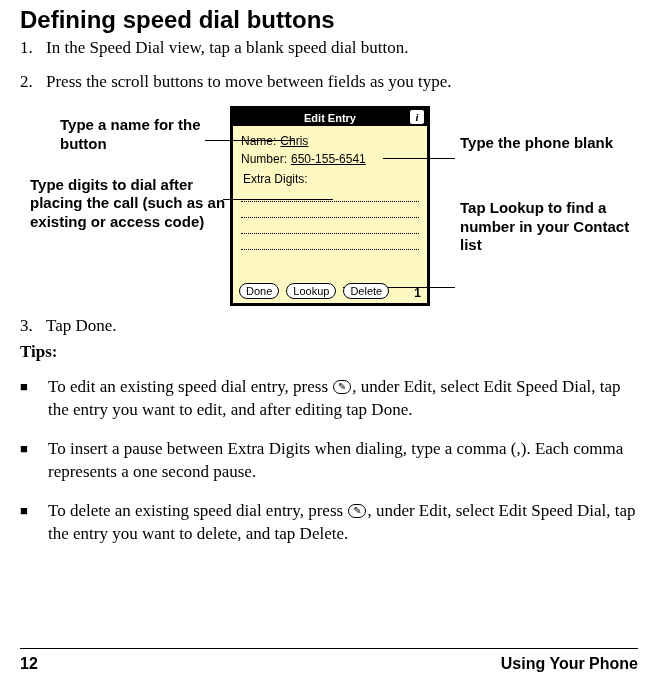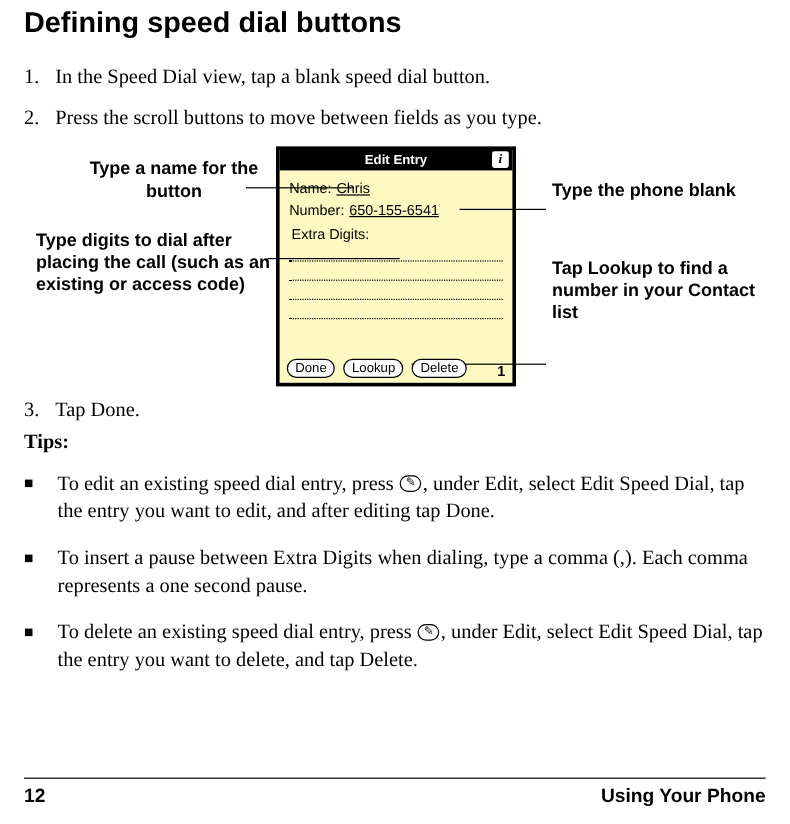--- a/index.html
+++ b/index.html
@@ -10,21 +10,21 @@
       font-family: Georgia, 'Times New Roman', serif;
       font-size: 17px;
       color: #000;
       position: relative;
       padding: 6px 20px 0 20px;
     }
     .heading {
       font-family: 'Trebuchet MS', Arial, sans-serif;
       font-weight: bold;
       font-size: 24px;
-      margin-bottom: 20px;
+      margin-bottom: 4px;
     }
     .step {
       display: flex;
       margin-bottom: 14px;
       font-size: 17px;
     }
     .step-num {
       width: 26px;
       flex-shrink: 0;
     }
@@ -43,21 +43,21 @@
     }
     .callouts-right {
       width: 200px;
       flex-shrink: 0;
       font-family: 'Trebuchet MS', Arial, sans-serif;
       font-weight: bold;
       font-size: 15px;
       line-height: 1.25;
       padding-left: 30px;
     }
-    .callout-left-1 { margin: 10px 0 0 40px; text-align: center; }
+    .callout-left-1 { margin: 10px 0 0 40px; }
     .callout-left-2 { margin: 22px 0 0 10px; }
     .callout-right-1 { margin: 28px 0 0 0; }
     .callout-right-2 { margin: 46px 0 0 0; }
     .device {
       width: 200px;
       height: 200px;
       border: 3px solid #000;
       background: #fef9c3;
       position: relative;
       font-family: Arial, sans-serif;

